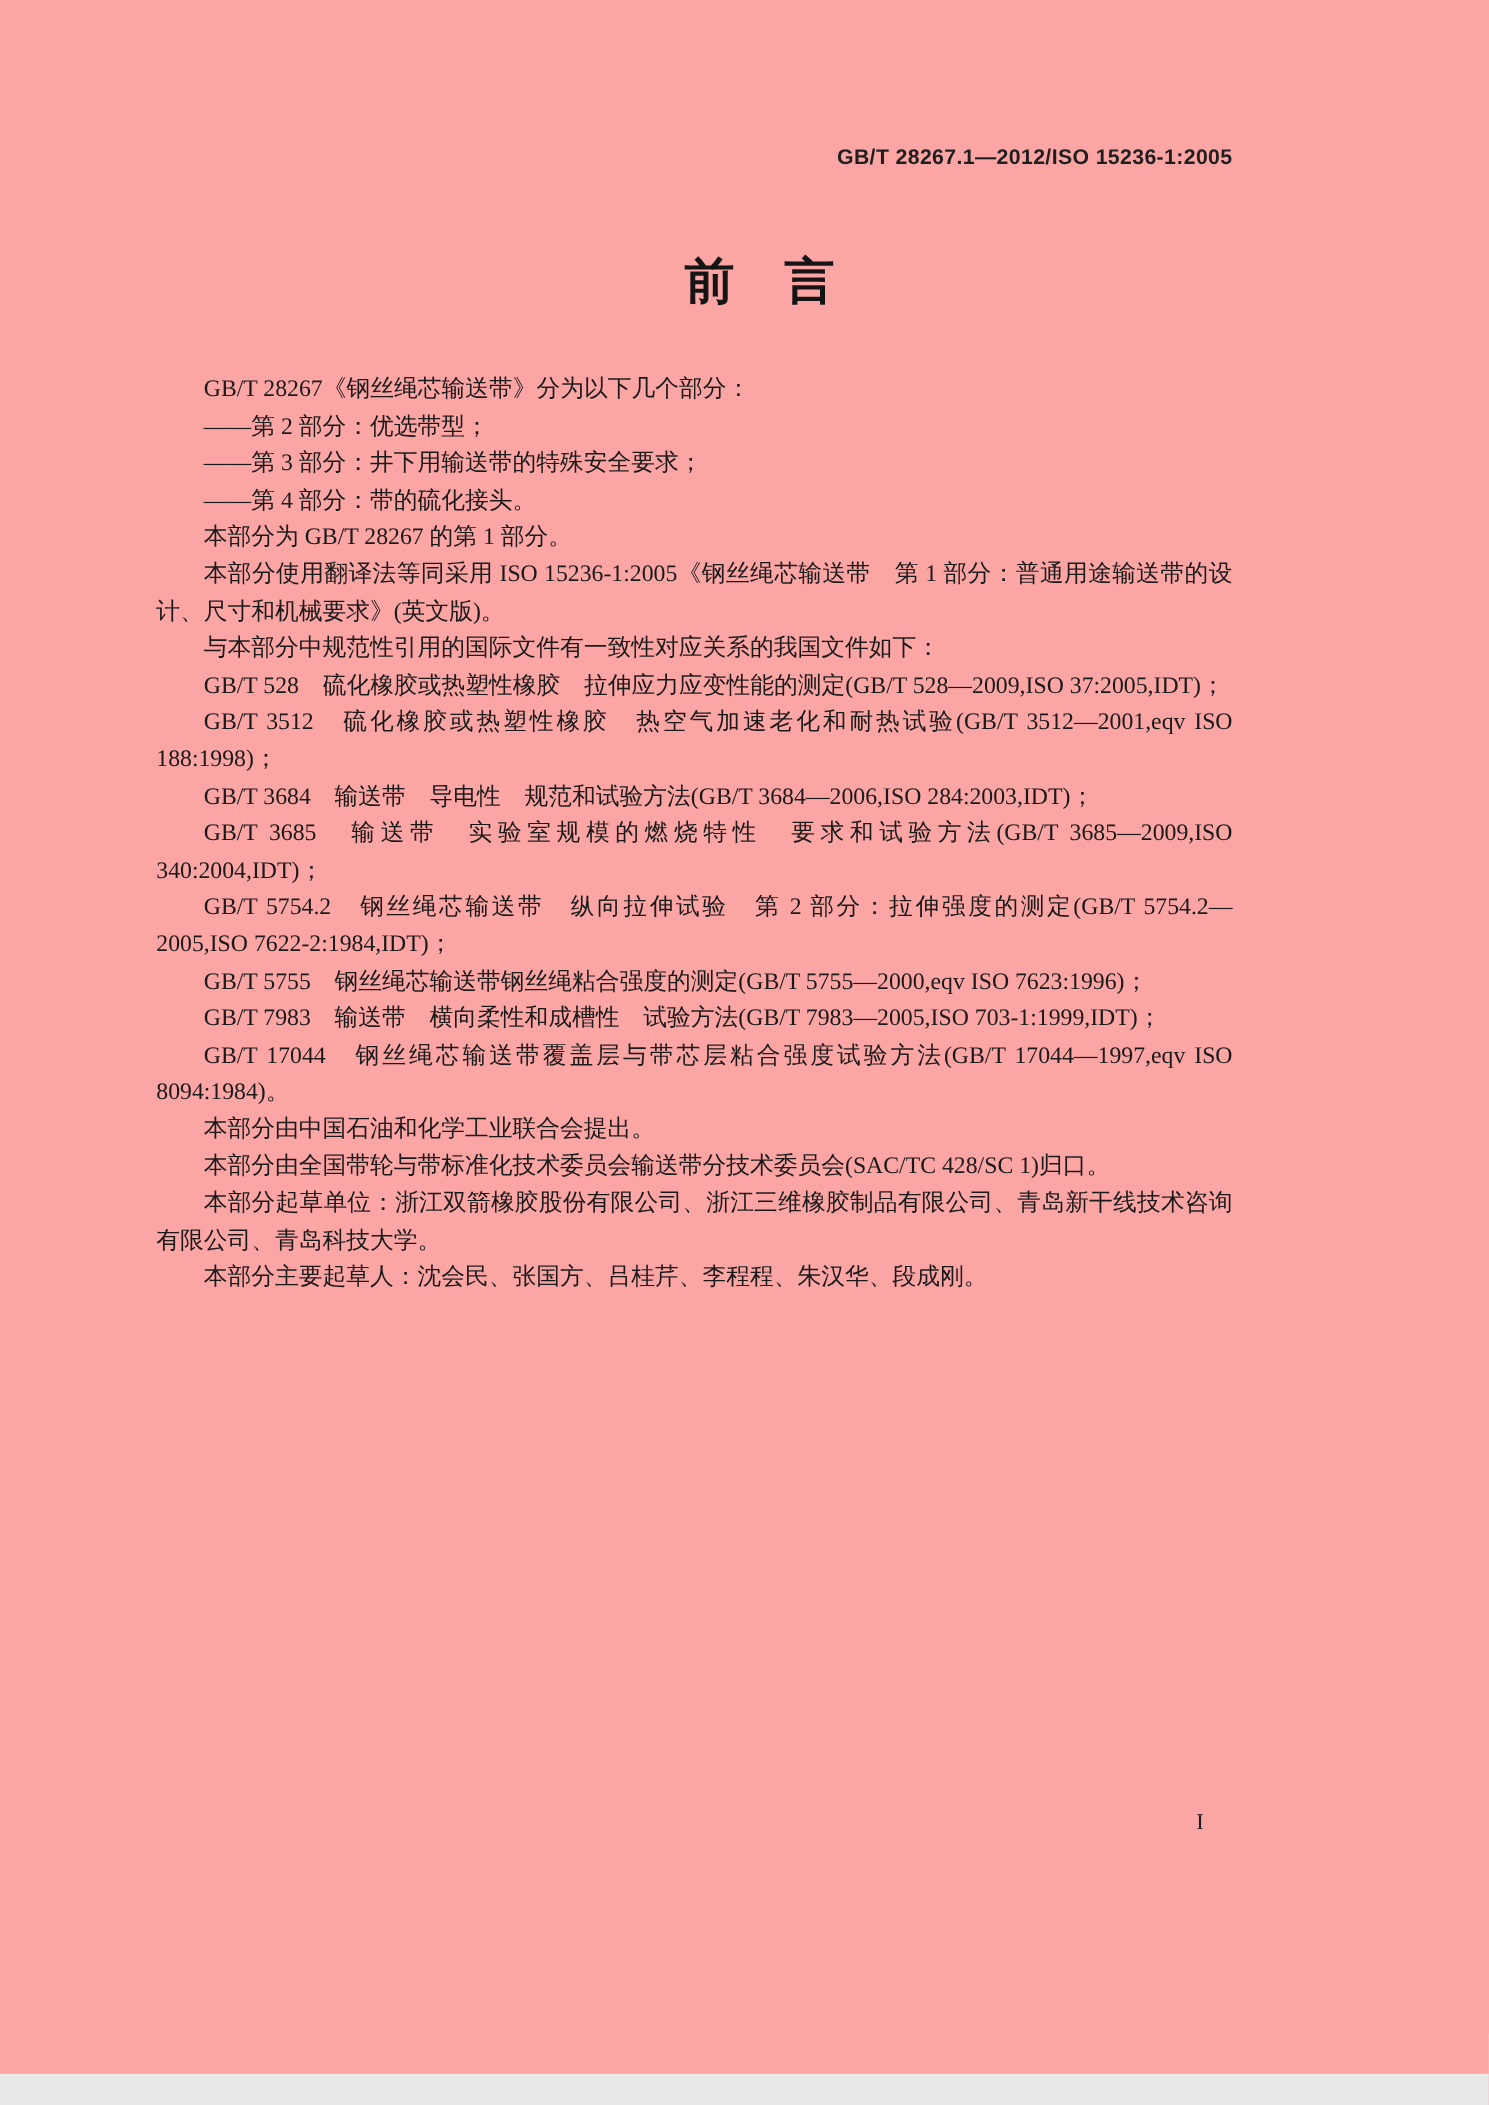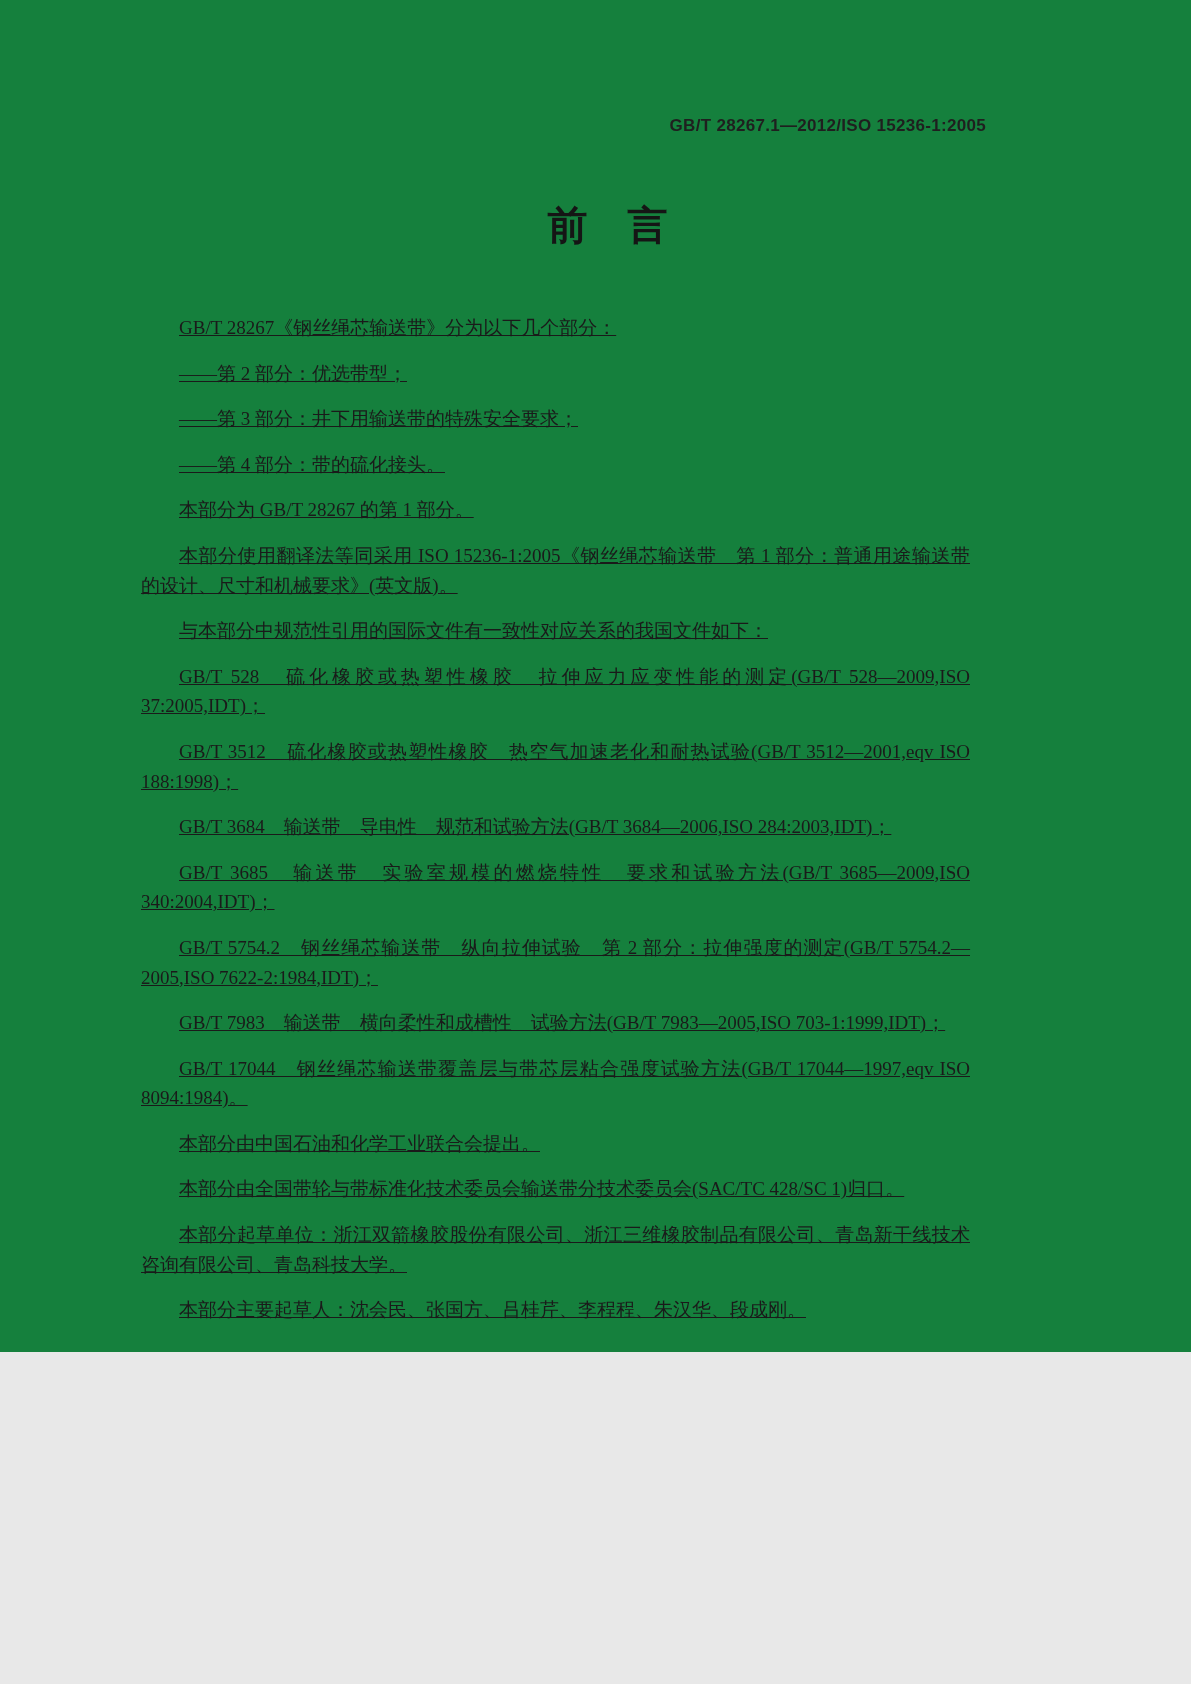--- a/index.html
+++ b/index.html
@@ -2,23 +2,23 @@
 <html><head>
 <meta charset="utf-8">
 <style>
   * { box-sizing: border-box; }
   html, body { margin: 0; padding: 0; }
   body { background: #e8e8e8; }
 
   .page {
     position: relative;
     width: 1191px;
-    height: 1352px;
+    height: 1659px;
     margin: 0 auto;
-    background: #15803d;
+    background: #fca5a5;
     color: #1a1a1a;
     overflow: hidden;
   }
 
   .doc-header {
     position: absolute;
     top: 116px;
     right: 205px;
     font-family: "Liberation Sans", "DejaVu Sans", sans-serif;
     font-weight: bold;
@@ -48,24 +48,23 @@
     left: 125px;
     width: 861px;
     font-family: "Liberation Serif", "DejaVu Serif", serif;
     font-size: 19px;
     line-height: 29.6px;
     text-align: justify;
     color: #1a1a1a;
   }
 
   .doc-body p {
-    margin: 16px;
+    margin: 0;
     padding: 0;
     text-indent: 2em;
-    text-decoration: underline;
   }
 
   .doc-footer {
     position: absolute;
     top: 1447px;
     right: 228px;
     font-family: "Liberation Serif", "DejaVu Serif", serif;
     font-size: 18px;
     color: #1a1a1a;
   }
@@ -85,20 +84,21 @@
     <p>——第 3 部分：井下用输送带的特殊安全要求；</p>
     <p>——第 4 部分：带的硫化接头。</p>
     <p>本部分为 GB/T 28267 的第 1 部分。</p>
     <p>本部分使用翻译法等同采用 ISO 15236-1:2005《钢丝绳芯输送带　第 1 部分：普通用途输送带的设计、尺寸和机械要求》(英文版)。</p>
     <p>与本部分中规范性引用的国际文件有一致性对应关系的我国文件如下：</p>
     <p>GB/T 528　硫化橡胶或热塑性橡胶　拉伸应力应变性能的测定(GB/T 528—2009,ISO 37:2005,IDT)；</p>
     <p>GB/T 3512　硫化橡胶或热塑性橡胶　热空气加速老化和耐热试验(GB/T 3512—2001,eqv ISO 188:1998)；</p>
     <p>GB/T 3684　输送带　导电性　规范和试验方法(GB/T 3684—2006,ISO 284:2003,IDT)；</p>
     <p>GB/T 3685　输送带　实验室规模的燃烧特性　要求和试验方法(GB/T 3685—2009,ISO 340:2004,IDT)；</p>
     <p>GB/T 5754.2　钢丝绳芯输送带　纵向拉伸试验　第 2 部分：拉伸强度的测定(GB/T 5754.2—2005,ISO 7622-2:1984,IDT)；</p>
+    <p>GB/T 5755　钢丝绳芯输送带钢丝绳粘合强度的测定(GB/T 5755—2000,eqv ISO 7623:1996)；</p>
     <p>GB/T 7983　输送带　横向柔性和成槽性　试验方法(GB/T 7983—2005,ISO 703-1:1999,IDT)；</p>
     <p>GB/T 17044　钢丝绳芯输送带覆盖层与带芯层粘合强度试验方法(GB/T 17044—1997,eqv ISO 8094:1984)。</p>
     <p>本部分由中国石油和化学工业联合会提出。</p>
     <p>本部分由全国带轮与带标准化技术委员会输送带分技术委员会(SAC/TC 428/SC 1)归口。</p>
     <p>本部分起草单位：浙江双箭橡胶股份有限公司、浙江三维橡胶制品有限公司、青岛新干线技术咨询有限公司、青岛科技大学。</p>
     <p>本部分主要起草人：沈会民、张国方、吕桂芹、李程程、朱汉华、段成刚。</p>
   </div>
 
   <div class="doc-footer">I</div>
 

